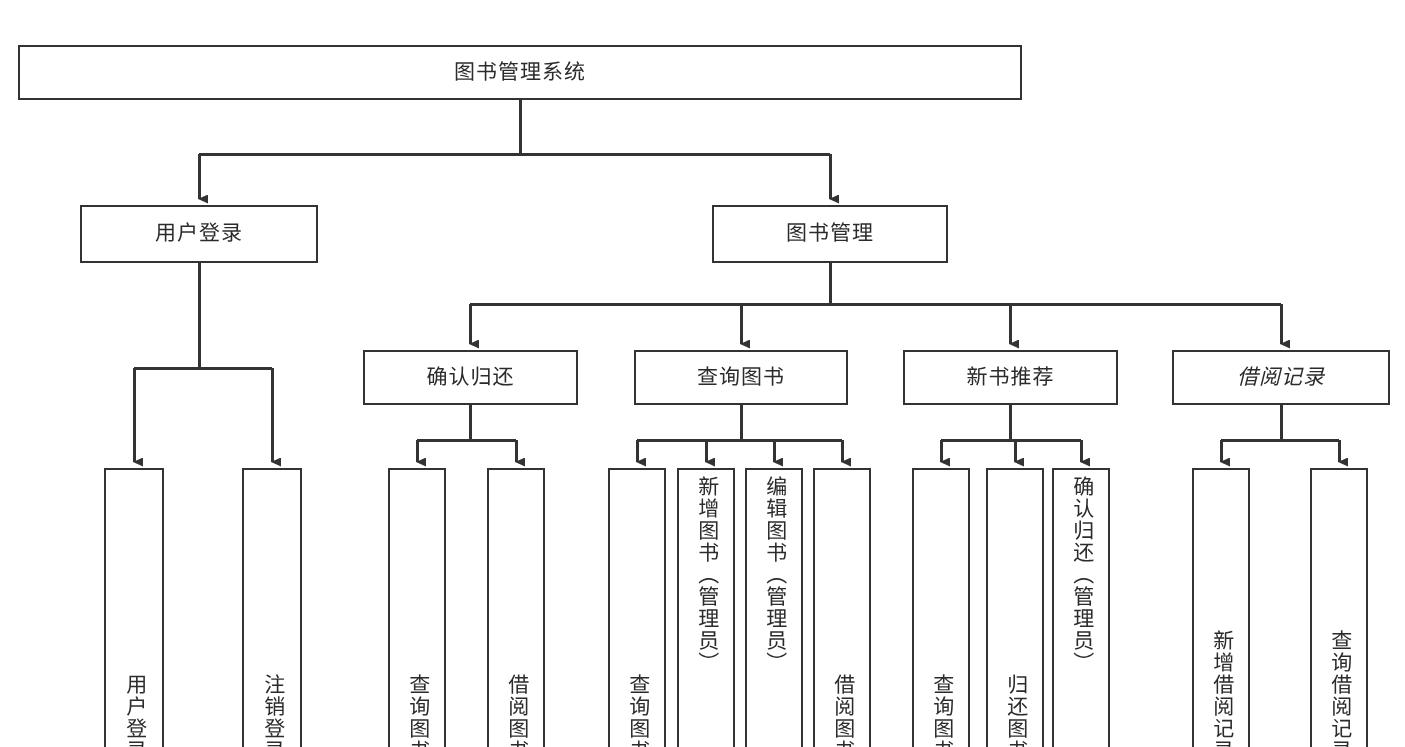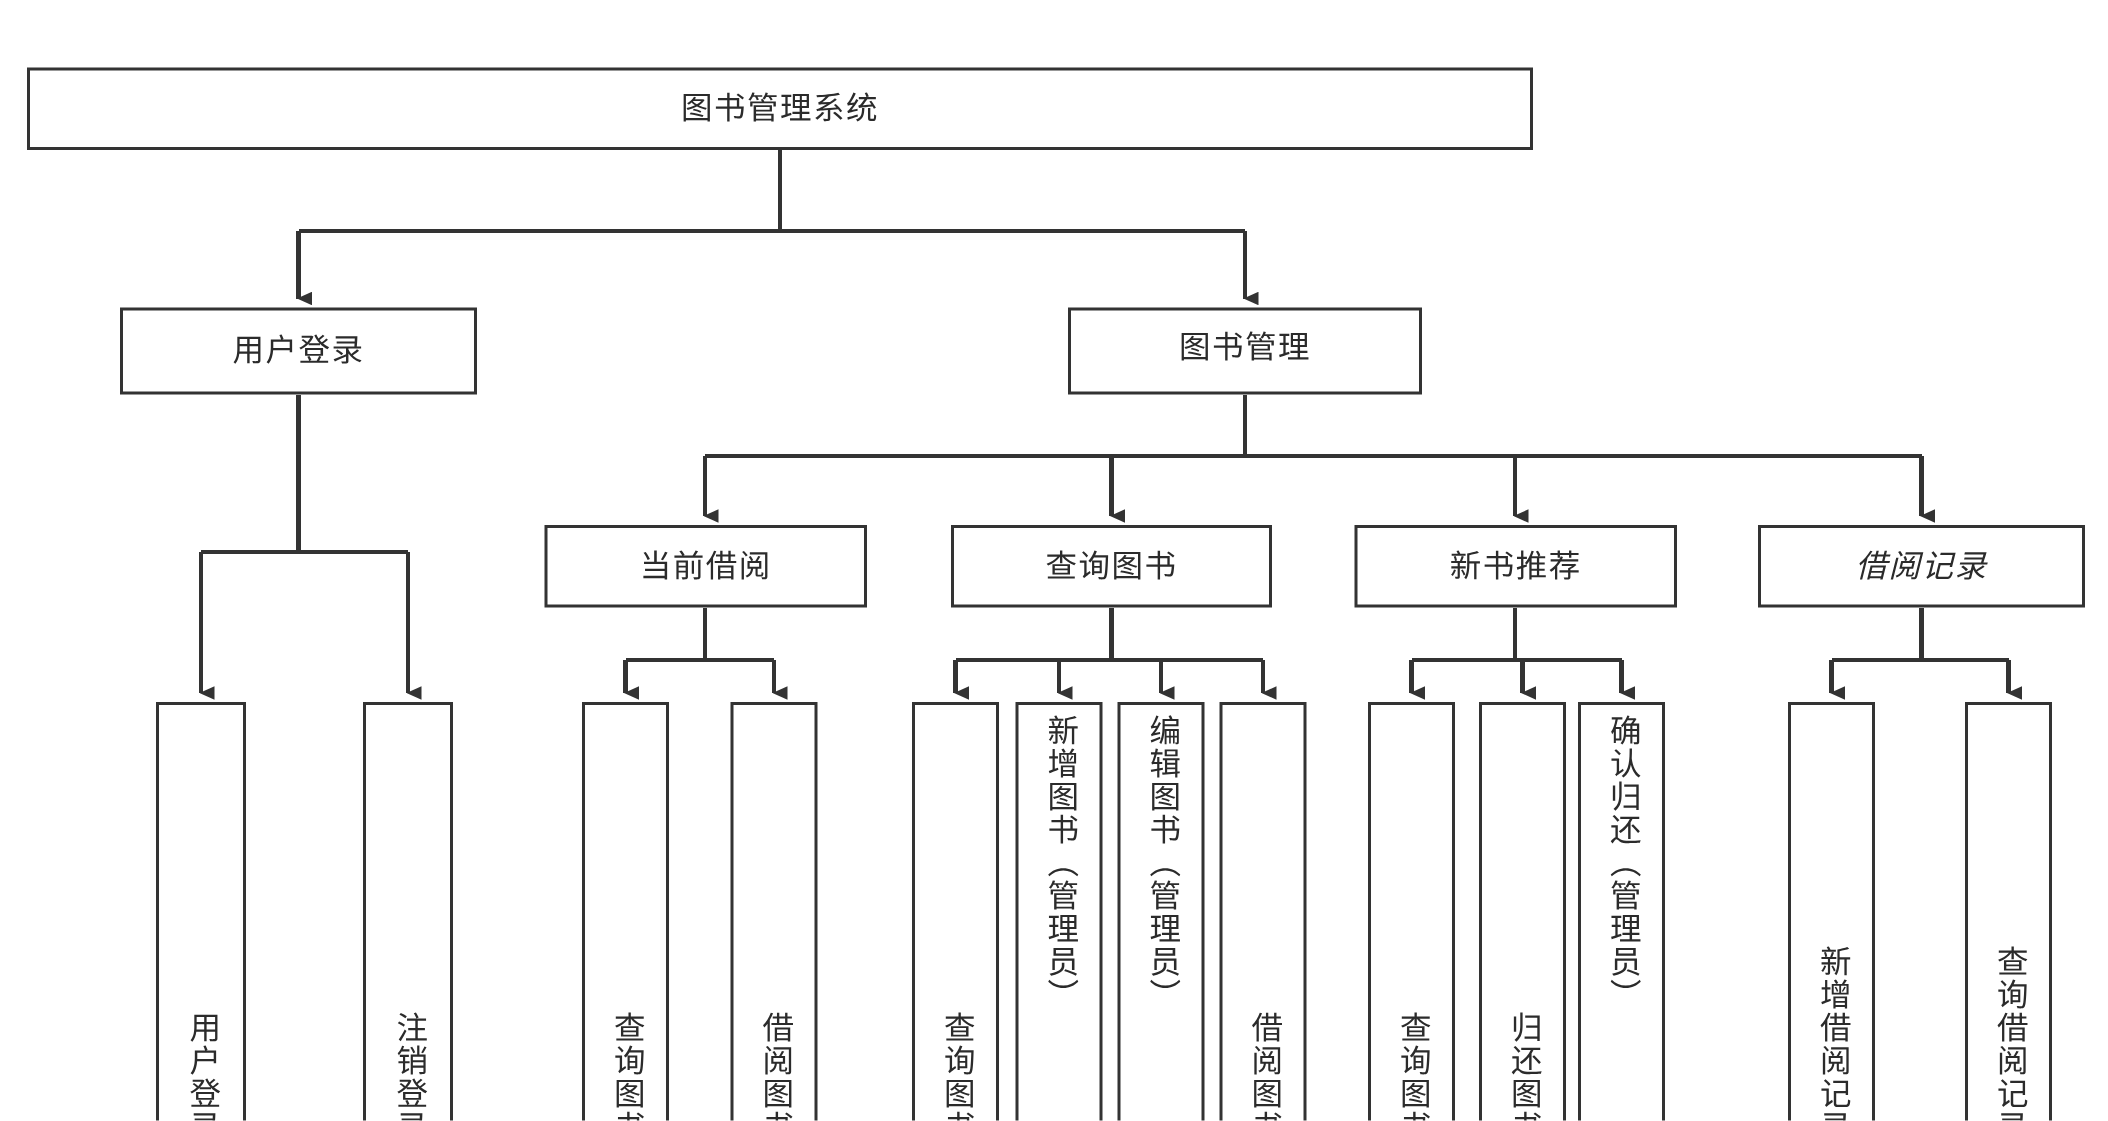--- a/index.html
+++ b/index.html
@@ -112,28 +112,28 @@
   </svg>
 
   <div class="node-box" id="node-root" style="left: 18px; top: 13px; width: 1004px; height: 55px;">
     <div class="node-label-h">图书管理系统</div>
   </div>
 
   <div id="level2-container">
       <div class="node-box" style="left: 80px; top: 173px; width: 238px; height: 58px;">
         <div class="node-label-h">用户登录</div>
       </div>
-      <div class="node-box" style="left: 712px; top: 173px; width: 236px; height: 58px; font-family: Liberation Mono, monospace;">
+      <div class="node-box" style="left: 712px; top: 173px; width: 236px; height: 58px;">
         <div class="node-label-h">图书管理</div>
       </div>
     </div>
 
   <div id="level3-container">
       <div class="node-box" style="left: 363px; top: 318px; width: 215px; height: 55px;">
-        <div class="node-label-h">当前借阅</div>
+        <div class="node-label-h">确认归还</div>
       </div>
       <div class="node-box" style="left: 634px; top: 318px; width: 214px; height: 55px;">
         <div class="node-label-h">查询图书</div>
       </div>
       <div class="node-box" style="left: 903px; top: 318px; width: 215px; height: 55px;">
         <div class="node-label-h">新书推荐</div>
       </div>
       <div class="node-box" style="left: 1172px; top: 318px; width: 218px; height: 55px; font-style: italic;">
         <div class="node-label-h">借阅记录</div>
       </div>

